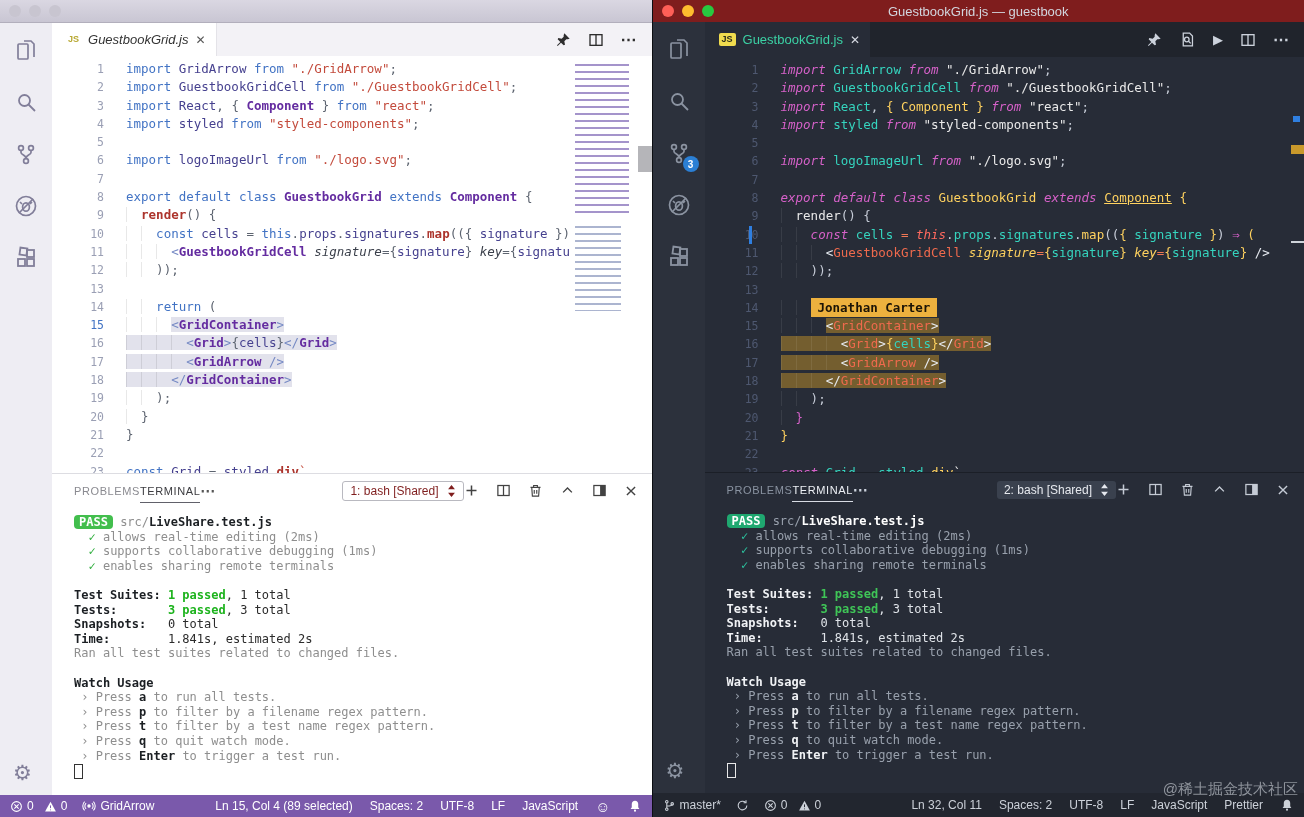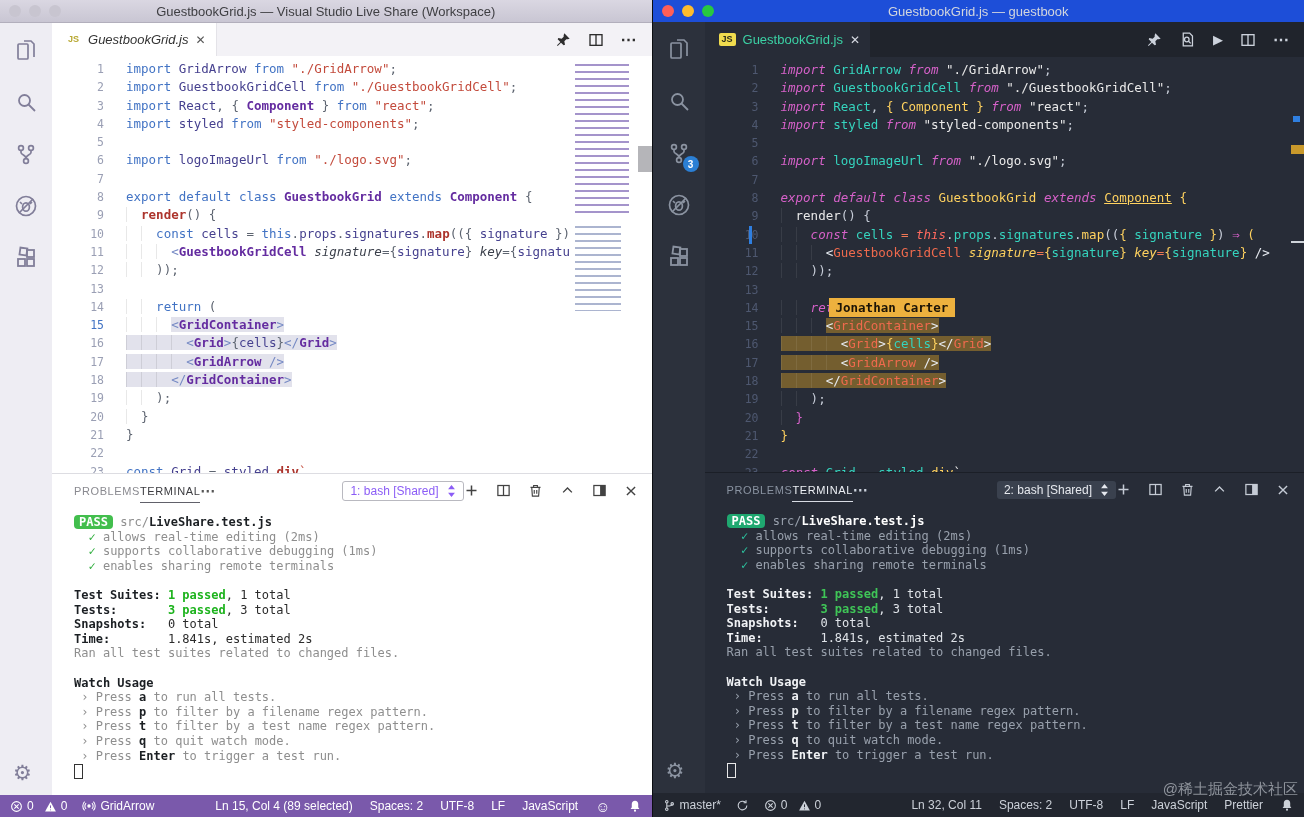--- a/index.html
+++ b/index.html
@@ -2,21 +2,21 @@
 <html><head>
 <meta charset="utf-8">
 <style>
   html,body{margin:0;padding:0;background:#000;}
   .screen{width:1304px;height:817px;display:flex;font-family:"Liberation Sans",sans-serif;overflow:hidden;position:relative;}
   .window{width:652px;height:817px;display:flex;flex-direction:column;position:relative;overflow:hidden;}
   svg{display:block;}
   
   .titlebar{height:22px;flex:none;display:flex;align-items:center;justify-content:center;position:relative;font-size:13px;}
   .win-light .titlebar{background:linear-gradient(#dad7e2,#c9c6d3);color:#3e3e42;border-bottom:1px solid #b2afbc;}
-  .win-dark .titlebar{background:#1d4ed8;color:#d2d6de;}
+  .win-dark .titlebar{background:#7f1d1d;color:#d2d6de;}
   .traffic{position:absolute;left:9px;top:5px;display:flex;gap:8px;}
   .traffic span{width:12px;height:12px;border-radius:50%;}
   .win-light .traffic span{background:#c8c5d0;}
   .tl-red{background:#ff5f57!important;}.tl-yellow{background:#febc2e!important;}.tl-green{background:#28c840!important;}
   
   .wbody{flex:1;display:flex;min-height:0;}
   .activitybar{width:52px;flex:none;display:flex;flex-direction:column;align-items:center;padding-top:14px;gap:26px;position:relative;}
   .win-light .activitybar{background:#eeedf3;color:#817e99;}
   .win-dark .activitybar{background:#2c313c;color:#8b93a1;}
   .abar-icon{position:relative;width:26px;height:26px;display:flex;align-items:center;justify-content:center;cursor:pointer;}
@@ -106,21 +106,21 @@
   .panel-header{flex:none;height:33px;display:flex;align-items:center;padding:0 14px 0 22px;font-size:11px;letter-spacing:0.6px;}
   .ptab{cursor:pointer;padding:6px 0 5px;}
   .win-light .ptab{color:#8a8a90;}
   .win-dark .ptab{color:#8a93a1;}
   .win-light .ptab.active{color:#3c3c40;border-bottom:1px solid #61616a;}
   .win-dark .ptab.active{color:#eceff4;border-bottom:1px solid #d8dce4;}
   .pmore{font-size:15px;font-weight:bold;cursor:pointer;}
   .win-light .pmore{color:#555;}
   .win-dark .pmore{color:#ccd2dc;}
   .shell-select{margin-left:auto;display:flex;align-items:center;gap:8px;font-size:12px;letter-spacing:0;padding:2px 7px;cursor:pointer;}
-  .win-light .shell-select{border:1px solid #b9b9c0;background:#fff;color:#8b5cf6;border-radius:3px;}
+  .win-light .shell-select{border:1px solid #b9b9c0;background:#fff;color:#7f1d1d;border-radius:3px;}
   .win-dark .shell-select{background:#3a414e;color:#e6e9ee;border-radius:3px;}
   .phicons{display:flex;align-items:center;gap:17px;}
   .win-light .phicons{color:#424242;}
   .win-dark .phicons{color:#c5cbd5;}
   .phicons .picon{cursor:pointer;display:flex;align-items:center;}
   .term{flex:1;overflow:hidden;padding:8px 0 0 22px;font:12px/14.6px "DejaVu Sans Mono",monospace;white-space:pre;}
   .win-light .term{color:#2b2b2b;}
   .win-dark .term{color:#dfe3e8;}
   .tl{height:14.6px;}
   .badge{font-weight:bold;padding:0 5px;border-radius:4px;}
@@ -157,21 +157,20 @@
 
 <div class="screen">
 
   <section class="window win-light">
     <div class="titlebar">
       <div class="traffic">
         <span></span>
         <span></span>
         <span></span>
       </div>
-      <div class="title">GuestbookGrid.js — Visual Studio Live Share (Workspace)</div>
     </div>
     <div class="wbody">
       <aside class="activitybar">
         <span class="abar-icon">
           <svg width="24" height="24" viewBox="0 0 24 24" fill="none" stroke="currentColor" stroke-width="1.7">
               <path d="M10 3h7l3 3v13"></path>
               <rect x="4" y="6" width="10" height="15" rx="1"></rect>
             </svg>
         </span>
         <span class="abar-icon">
@@ -445,21 +444,21 @@
               <div class="code-line"><span class="ln">15</span><span class="lc"><span class="t-ws">      </span><span class="sel"><span class="t-ab">&lt;</span><span class="t-tag">GridContainer</span><span class="t-ab">&gt;</span></span></span></div>
               <div class="code-line"><span class="ln">16</span><span class="lc"><span class="sel"><span class="t-ws">        </span><span class="t-ab">&lt;</span><span class="t-tag">Grid</span><span class="t-ab">&gt;</span><span class="t-br">{</span><span class="t-id">cells</span><span class="t-br">}</span><span class="t-ab">&lt;/</span><span class="t-tag">Grid</span><span class="t-ab">&gt;</span></span></span></div>
               <div class="code-line"><span class="ln">17</span><span class="lc"><span class="sel"><span class="t-ws">        </span><span class="t-ab">&lt;</span><span class="t-tag">GridArrow</span><span class="t-ab"> /&gt;</span></span></span></div>
               <div class="code-line"><span class="ln">18</span><span class="lc"><span class="sel"><span class="t-ws">      </span><span class="t-ab">&lt;/</span><span class="t-tag">GridContainer</span><span class="t-ab">&gt;</span></span></span></div>
               <div class="code-line"><span class="ln">19</span><span class="lc"><span class="t-ws">    </span><span class="t-pn">);</span></span></div>
               <div class="code-line"><span class="ln">20</span><span class="lc"><span class="t-ws">  </span><span class="t-p2">}</span></span></div>
               <div class="code-line"><span class="ln">21</span><span class="lc"><span class="t-br">}</span></span></div>
               <div class="code-line"><span class="ln">22</span><span class="lc"></span></div>
               <div class="code-line"><span class="ln">23</span><span class="lc"><span class="t-kw">const </span><span class="t-id">Grid</span><span class="t-op"> = </span><span class="t-id">styled</span><span class="t-pn">.</span><span class="t-fn">div</span><span class="t-str">`</span></span></div>
             </div>
-          <div class="nametag" style="left:106px;top:241px;margin-left:18px;">Jonathan Carter</div>
+          <div class="nametag" style="left:106px;top:241px;">Jonathan Carter</div>
           <div class="remote-caret" style="left:44px;top:169px;"></div>
           <div class="ruler-blue" style="top:59px;"></div>
           <div class="ruler-orange" style="top:88px;"></div>
           <div class="ruler-line" style="top:184px;"></div>
         </div>
         <div class="panel">
           <div class="panel-header">
             <span class="ptab">PROBLEMS</span>
             <span class="ptab active">TERMINAL</span>
             <span class="pmore">⋯</span>

